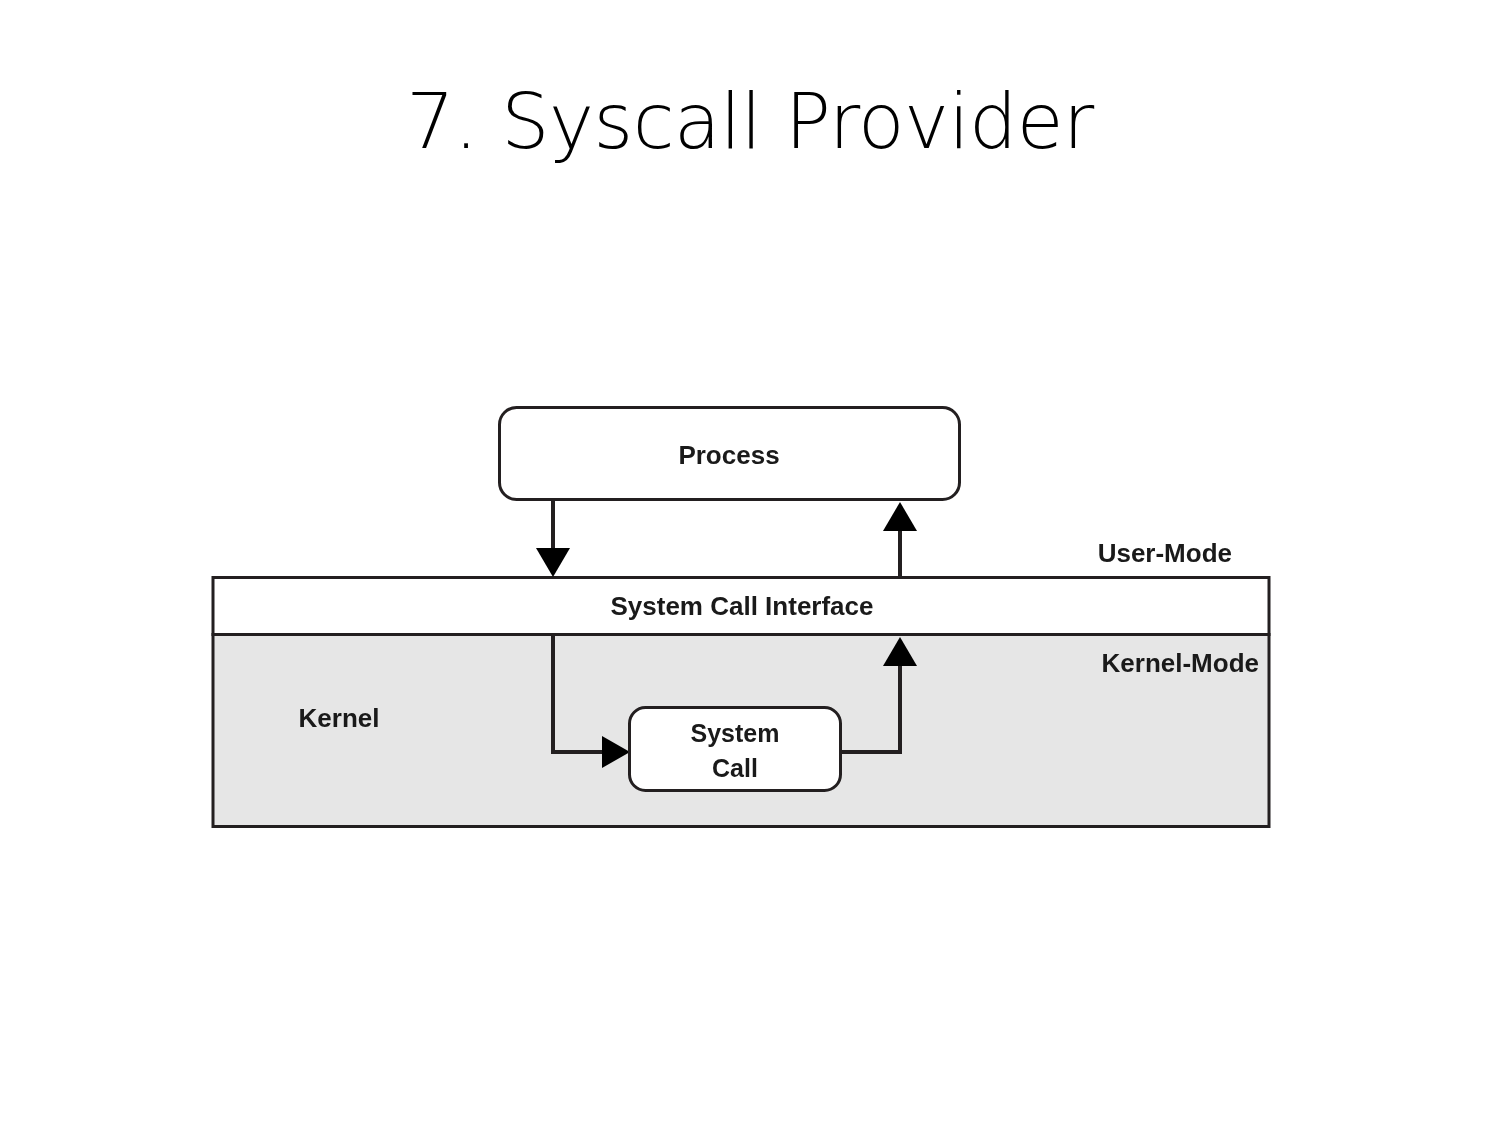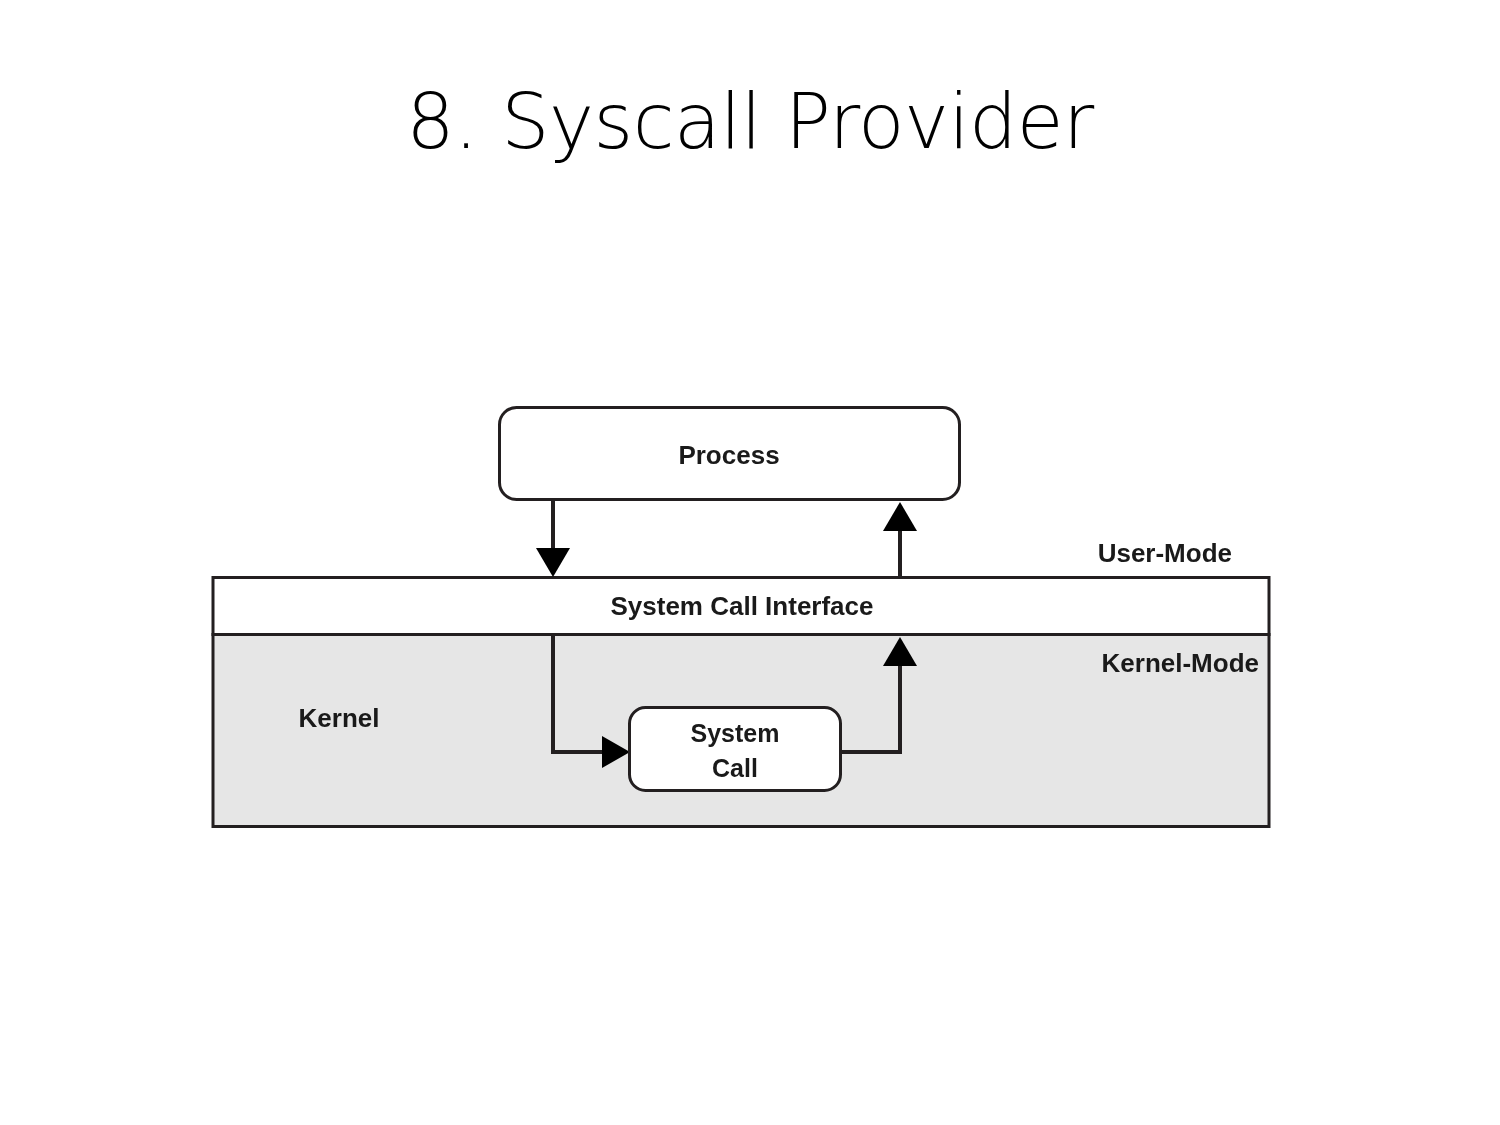--- a/index.html
+++ b/index.html
@@ -51,21 +51,21 @@
   .dg-label-md { font-size: 25px; }
   .dg-shape-fill-white { fill: #ffffff; }
   .dg-shape-fill-gray  { fill: #e6e6e6; }
   .dg-stroke { stroke: #231f20; }
 </style>
 </head>
 <body>
 
 <div id="slide">
 
-  <div id="slide-title">8. Syscall Provider</div>
+  <div id="slide-title">7. Syscall Provider</div>
 
   <div id="diagram-wrap">
     <svg id="diagram" viewBox="0 0 1500 1125" xmlns="http://www.w3.org/2000/svg">
 
       <rect x="213" y="634.5" width="1056" height="192" class="dg-shape-fill-gray dg-stroke" stroke-width="3"></rect>
 
       <rect x="213" y="577.5" width="1056" height="57" class="dg-shape-fill-white dg-stroke" stroke-width="3"></rect>
 
       <rect x="499.5" y="407.5" width="460" height="92" rx="17" ry="17" class="dg-shape-fill-white dg-stroke" stroke-width="3"></rect>
 

